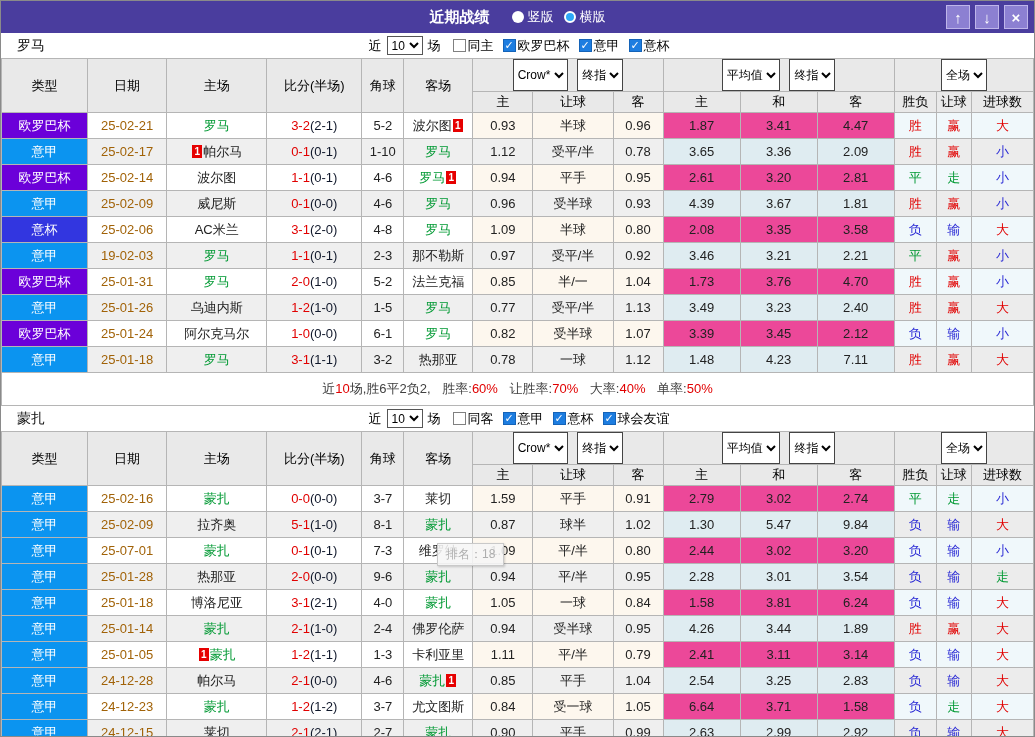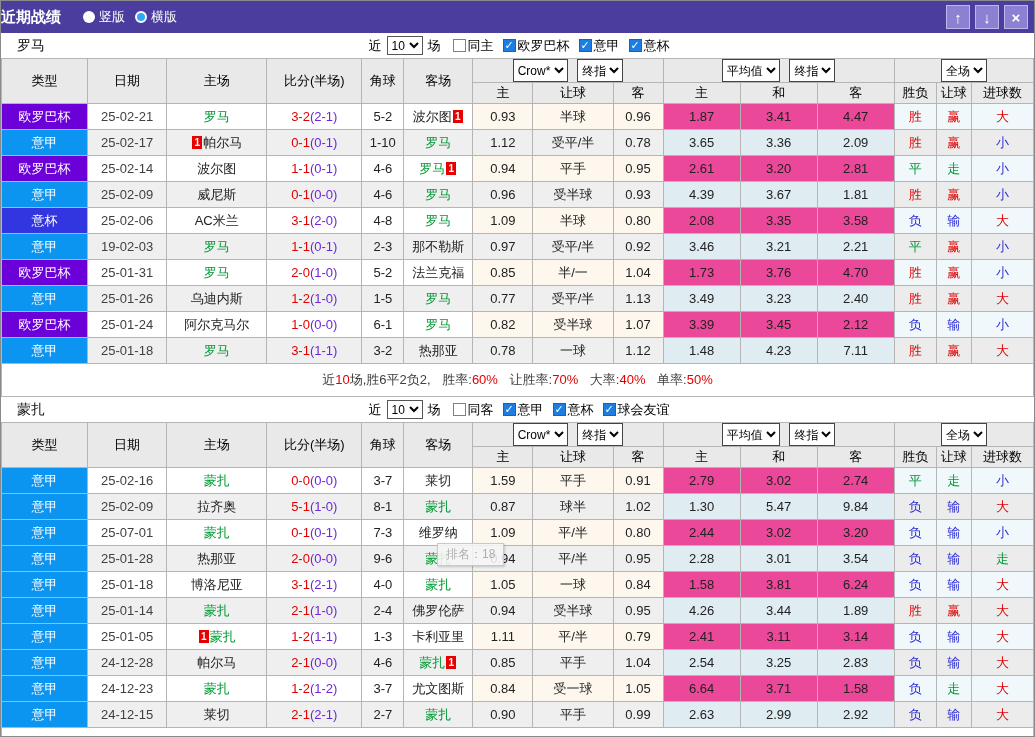--- a/index.html
+++ b/index.html
@@ -1,21 +1,21 @@
 <!DOCTYPE html>
 <html><head>
 <meta charset="utf-8">
 <style>
   *{margin:0;padding:0;box-sizing:border-box}
   html,body{background:#fff}
   body{font-family:"Liberation Sans","DejaVu Sans",sans-serif}
   .window{width:1035px;height:737px;border:1px solid #8a8a8a;background:#fff;position:relative;overflow:hidden}
 
   
-  .titlebar{height:32px;background:#4a3d9e;display:flex;align-items:center;position:relative;color:#fff}
+  .titlebar{height:32px;background:#4a3d9e;display:flex;align-items:center;justify-content:center;position:relative;color:#fff}
   .title{font-weight:bold;font-size:15px}
   .radio-group{display:inline-flex;align-items:center;margin-left:12px;font-size:13px}
   .radio{width:12px;height:12px;border-radius:50%;display:inline-block;margin:0 4px 0 10px;cursor:pointer}
   .radio-unsel{background:#fff}
   .radio-sel{background:#2ea8f7;border:2px solid #fff}
   .win-buttons{position:absolute;right:6px;top:4px;display:flex;gap:5px}
   .win-btn{width:24px;height:24px;background:#8c80d2;border:1px solid #beb5ea;color:#fff;font-weight:bold;font-size:15px;display:flex;align-items:center;justify-content:center;cursor:pointer}
 
   
   .section-row{height:25px;position:relative;display:flex;align-items:center;justify-content:center;font-size:13px;color:#000;background:#fff}
@@ -26,43 +26,43 @@
   .cb-item{display:inline-flex;align-items:center;cursor:pointer}
   .cb{width:13px;height:13px;border:1px solid #808080;background:#fff;display:inline-block;position:relative;margin:0 2px 0 9px}
   .cb.checked{background:#1d7de0;border-color:#1463b8}
   .cb.checked::after{content:"\2713";color:#fff;font-size:11px;font-weight:bold;position:absolute;left:1px;top:-1px}
 
   
   table{border-collapse:collapse;table-layout:fixed;width:1033px;font-size:13px;color:#222}
   th,td{border:1px solid #b5b5b5;text-align:center;overflow:hidden;white-space:nowrap}
   thead tr{height:21px;background:#e9e9e9}
   thead th{font-weight:normal;font-size:13px;color:#000}
-  thead select{font-size:12px;height:23px;border:1px solid #444;background:#fff;margin:0 3px}
+  thead select{font-size:12px;height:32px;border:1px solid #444;background:#fff;margin:0 3px}
   tbody tr{height:26px}
   .row-odd{background:#fff}
   .row-even{background:#efefef}
   .row-odd .cell-odds{background:#fdf7ee}
   .row-even .cell-odds{background:#efefef}
   .cell-avg{background:#ec4899}
   .row-even .cell-avg{background:#dfecf1}
   .row-odd .cell-res{background:#f0f8fb}
   .row-even .cell-res{background:#ececec}
-  .cell-date{color:#404040}
+  .cell-date{color:#a16207}
   .lg-europa{background:#6b00d9;color:#fff}
   .lg-seriea{background:#0b94f0;color:#fff}
   .lg-coppa{background:#3236e0;color:#fff}
   .t-red{color:#e10000}
   .t-blue{color:#2b2bd5}
   .t-green{color:#009933}
   .team{color:#222}
   .team-focus{color:#009933}
   .team-u{}
   .red-card{display:inline-block;background:#e60000;color:#fff;font-size:10px;font-weight:bold;width:10px;height:13px;line-height:13px;margin:0 1px;vertical-align:1px}
   .score-main{color:#e10000}
-  .score-half{color:#6d28d9}
+  .score-half{color:#0f172a}
   tfoot td{height:33px;font-size:13px;background:#fff}
   .s-dark{color:#404040}
   .s-red{color:#e10000}
   .sp{margin-right:8px}
 
   
   .tooltip{position:absolute;left:436px;top:542px;background:rgba(246,246,246,.88);border:1px solid #c9c9c9;box-shadow:1px 1px 2px rgba(0,0,0,.18);color:#aeaeae;font-size:12px;padding:2px 8px;z-index:5}
 </style>
 </head>
 <body>

